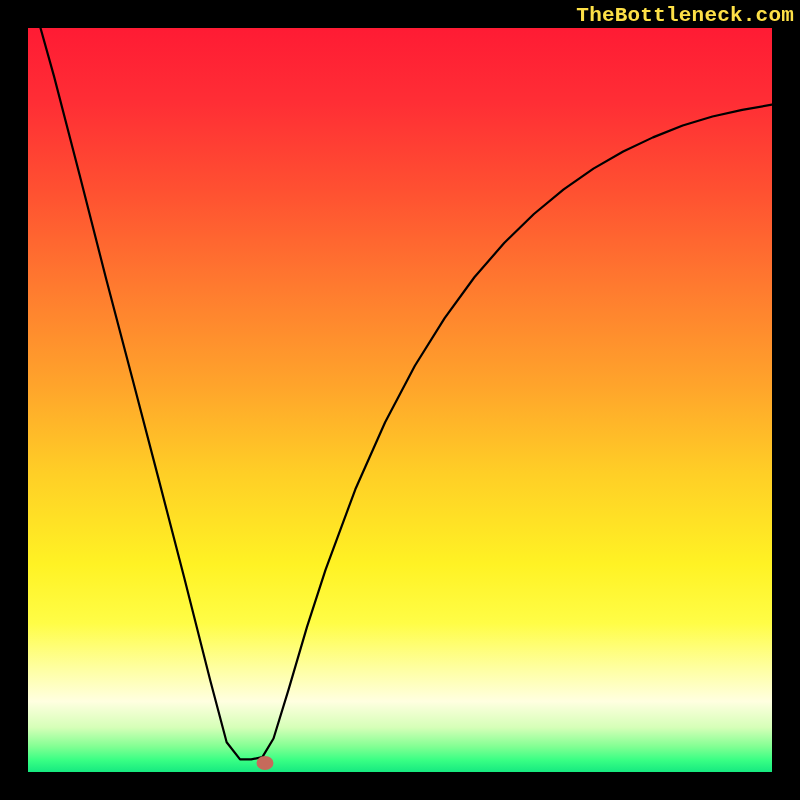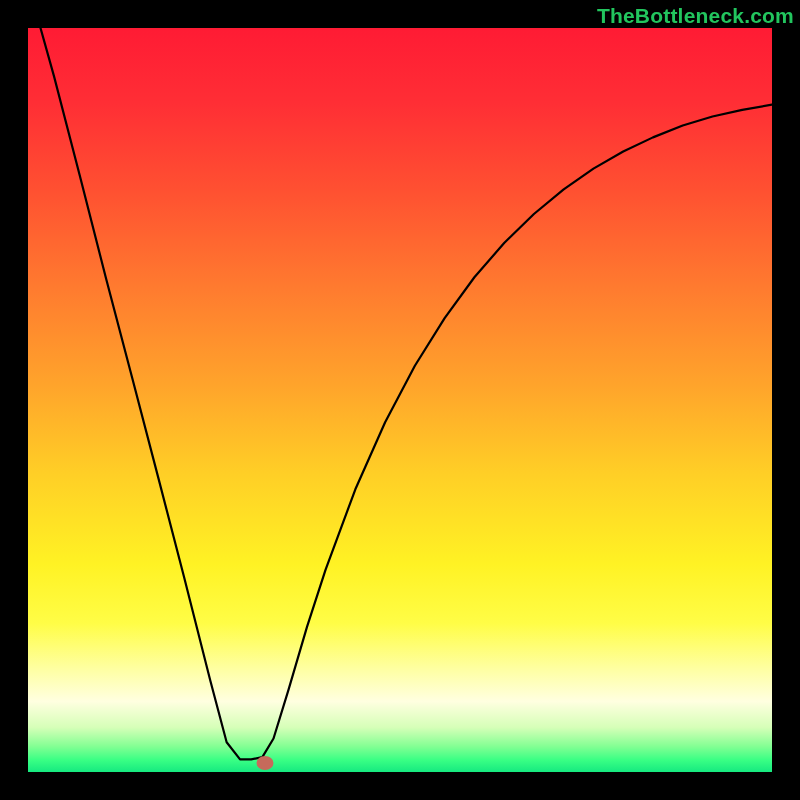--- a/index.html
+++ b/index.html
@@ -32,24 +32,24 @@
   }
   .gradient {
     position: absolute;
     left: 0; top: 0;
     width: 100%; height: 100%;
   }
   .watermark {
     position: absolute;
     top: 4px;
     right: 6px;
-    font-family: Liberation Sans, sans-serif;
+    font-family: Liberation Mono, monospace;
     font-size: 21px;
     font-weight: 600;
-    color: #22c55e;
+    color: #fde047;
     letter-spacing: 0.2px;
     margin-left: 29px;
   }
   svg.curve {
     position: absolute;
     left: 0; top: 0;
     width: 100%;
     height: 100%;
   }
   .dot {

